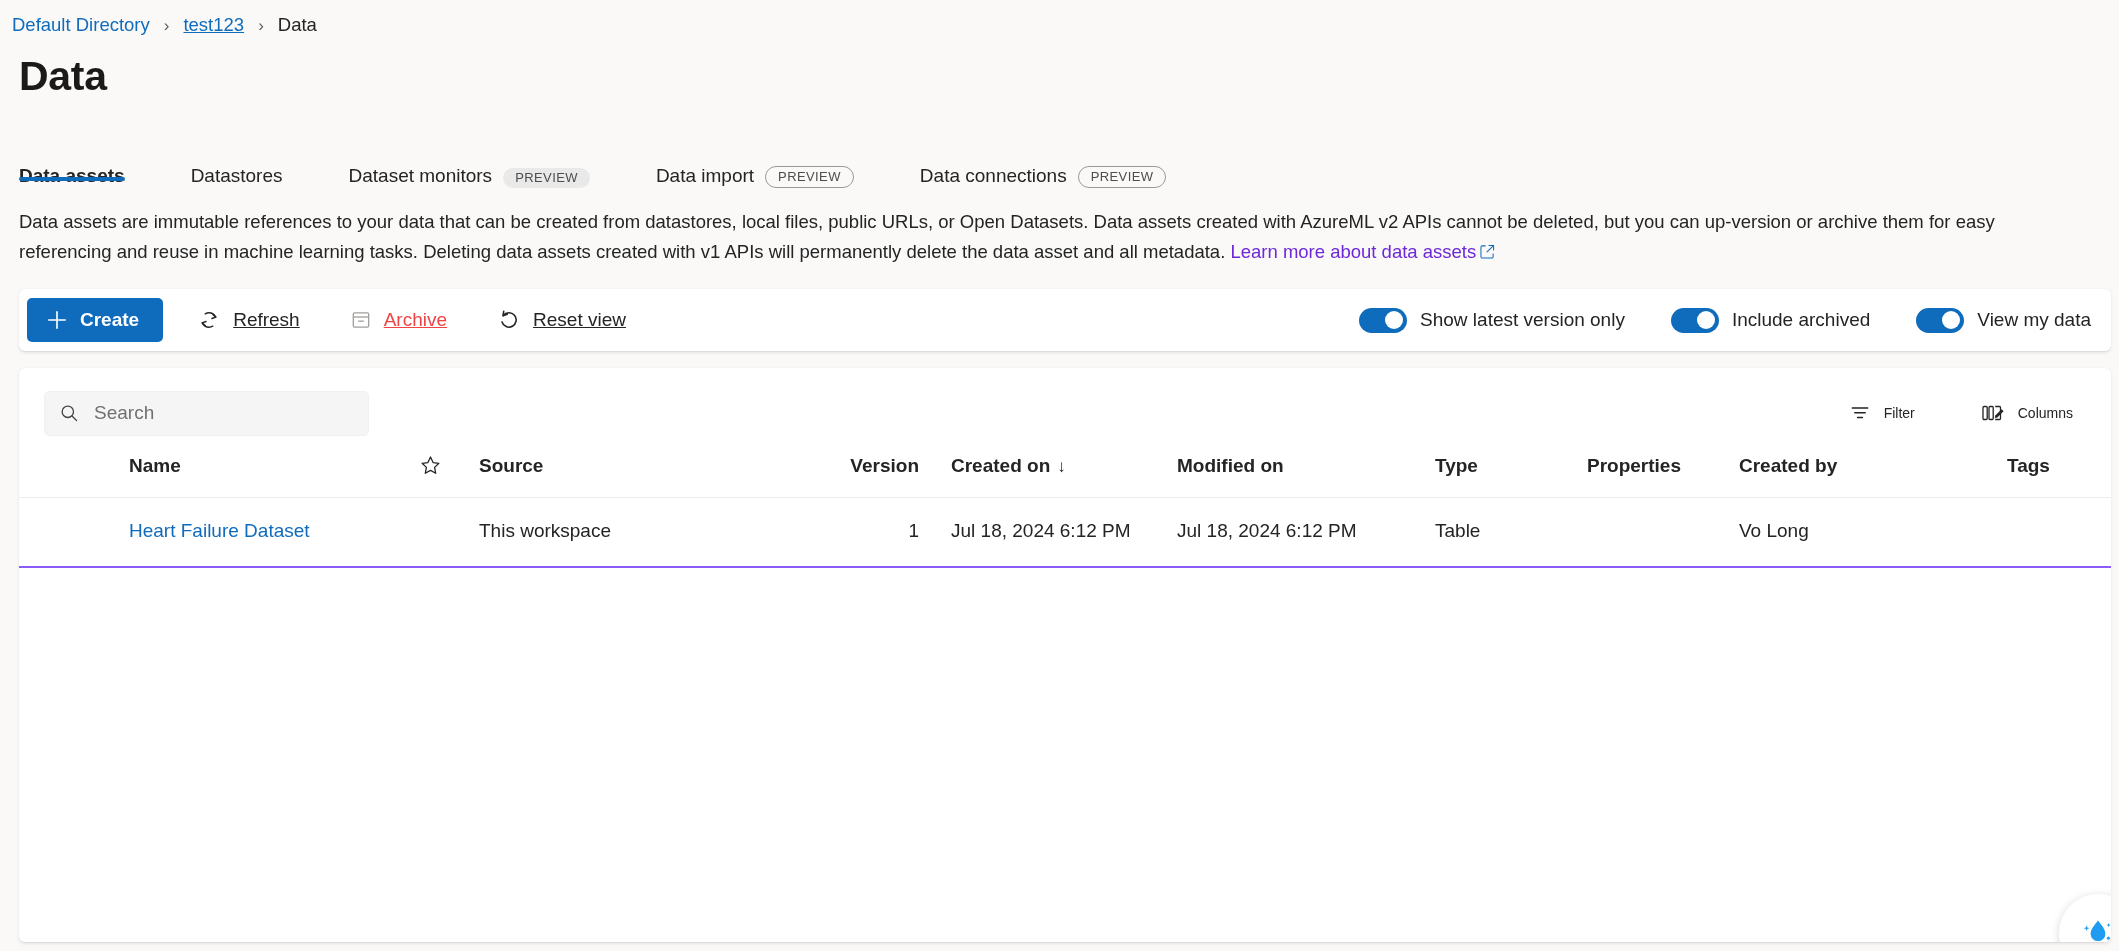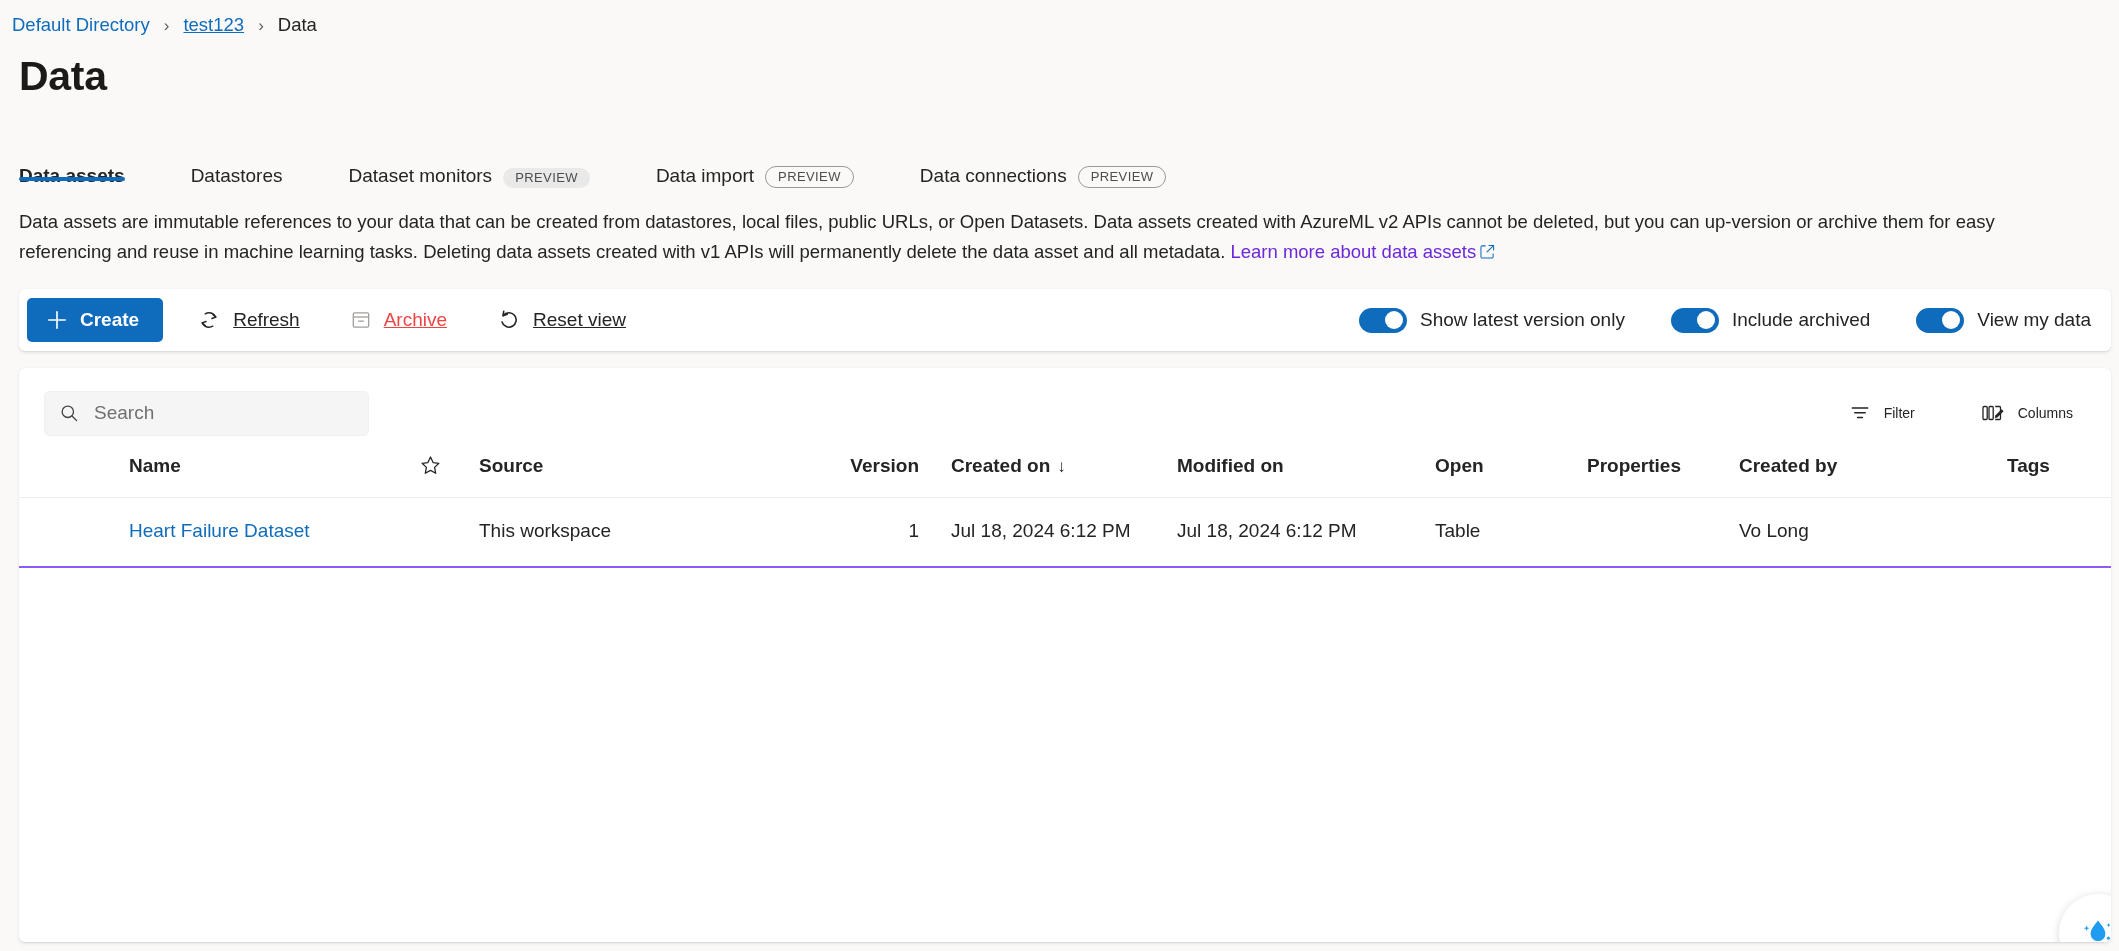--- a/index.html
+++ b/index.html
@@ -516,21 +516,21 @@
           <th class="col-version">
             <span>Version</span>
           </th>
           <th class="col-created">
             <span>Created on</span><span class="sort-arrow">↓</span>
           </th>
           <th class="col-modified">
             <span>Modified on</span>
           </th>
           <th class="col-type">
-            <span>Open</span>
+            <span>Type</span>
           </th>
           <th class="col-props">
             <span>Properties</span>
           </th>
           <th class="col-by">
             <span>Created by</span>
           </th>
           <th class="col-tags">
             <span>Tags</span>
           </th>

